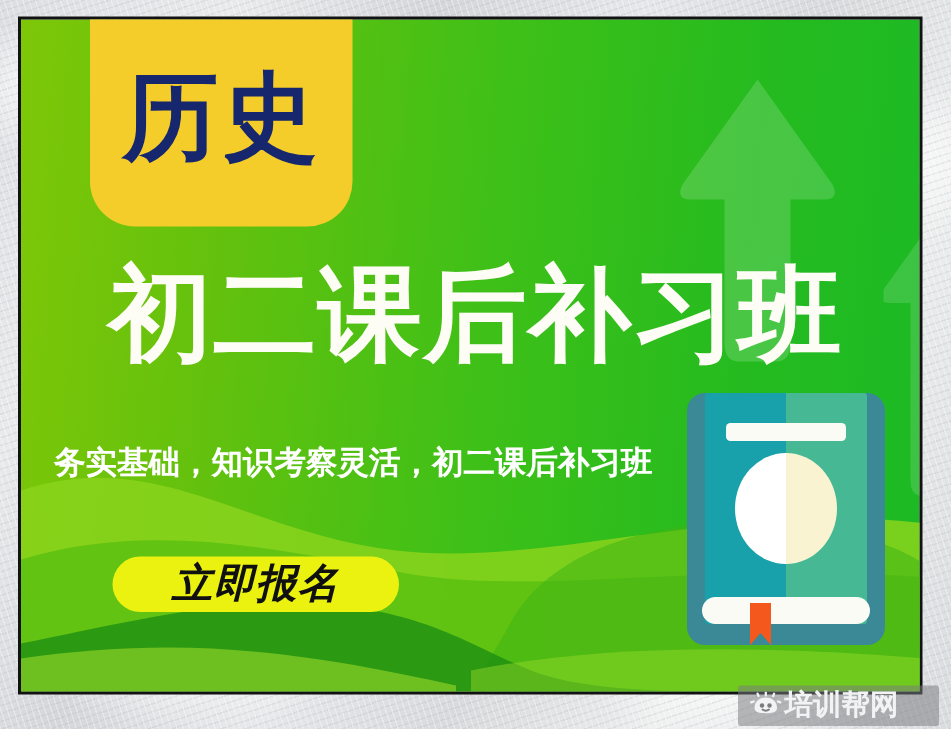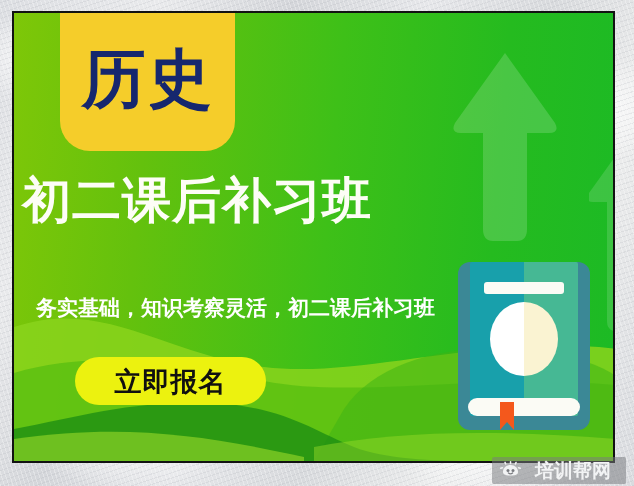--- a/index.html
+++ b/index.html
@@ -97,25 +97,25 @@
     line-height: 1;
     margin-top: 6px;
   }
 
   
   #headline {
     position: absolute;
     left: 8px;
     top: 163px;
     width: 590px;
-    text-align: left;
+    text-align: center;
     color: #fdfdf6;
     font-family: "DejaVu Sans", "Liberation Sans", sans-serif;
     font-weight: bold;
-    font-size: 49px;
+    font-size: 69px;
     letter-spacing: 1px;
     line-height: 1;
     white-space: nowrap;
   }
 
   
   #subtitle {
     position: absolute;
     left: 22px;
     top: 281px;
@@ -124,31 +124,32 @@
     font-weight: bold;
     font-size: 21px;
     letter-spacing: 0px;
     white-space: nowrap;
   }
 
   
   #cta-button {
     position: absolute;
     left: 61px;
-    top: 344px;
+    top: 358px;
     width: 191px;
-    height: 48px;
+    height: 37px;
     background: #ecf20f;
     border-radius: 26px;
     border: none;
     display: flex;
     align-items: center;
     justify-content: center;
     cursor: pointer;
     padding: 0;
+    font-style: italic;
   }
   #cta-button .txt {
     font-family: "DejaVu Sans", "Liberation Sans", sans-serif;
     font-weight: bold;
     font-size: 27px;
     color: #101010;
     letter-spacing: 1px;
     line-height: 1;
   }
 
@@ -165,21 +166,21 @@
   #watermark {
     position: absolute;
     left: 492px;
     top: 457px;
     width: 134px;
     height: 27px;
     background: rgba(120,122,126,0.52);
     border-radius: 2px;
     display: flex;
     align-items: center;
-    gap: 14px;
+    gap: 2px;
     padding-left: 8px;
     box-sizing: border-box;
   }
   #watermark .wm-text {
     font-family: "DejaVu Sans", "Liberation Sans", sans-serif;
     font-size: 19px;
     font-weight: bold;
     color: #f2f3f4;
     letter-spacing: 0px;
     line-height: 1;

